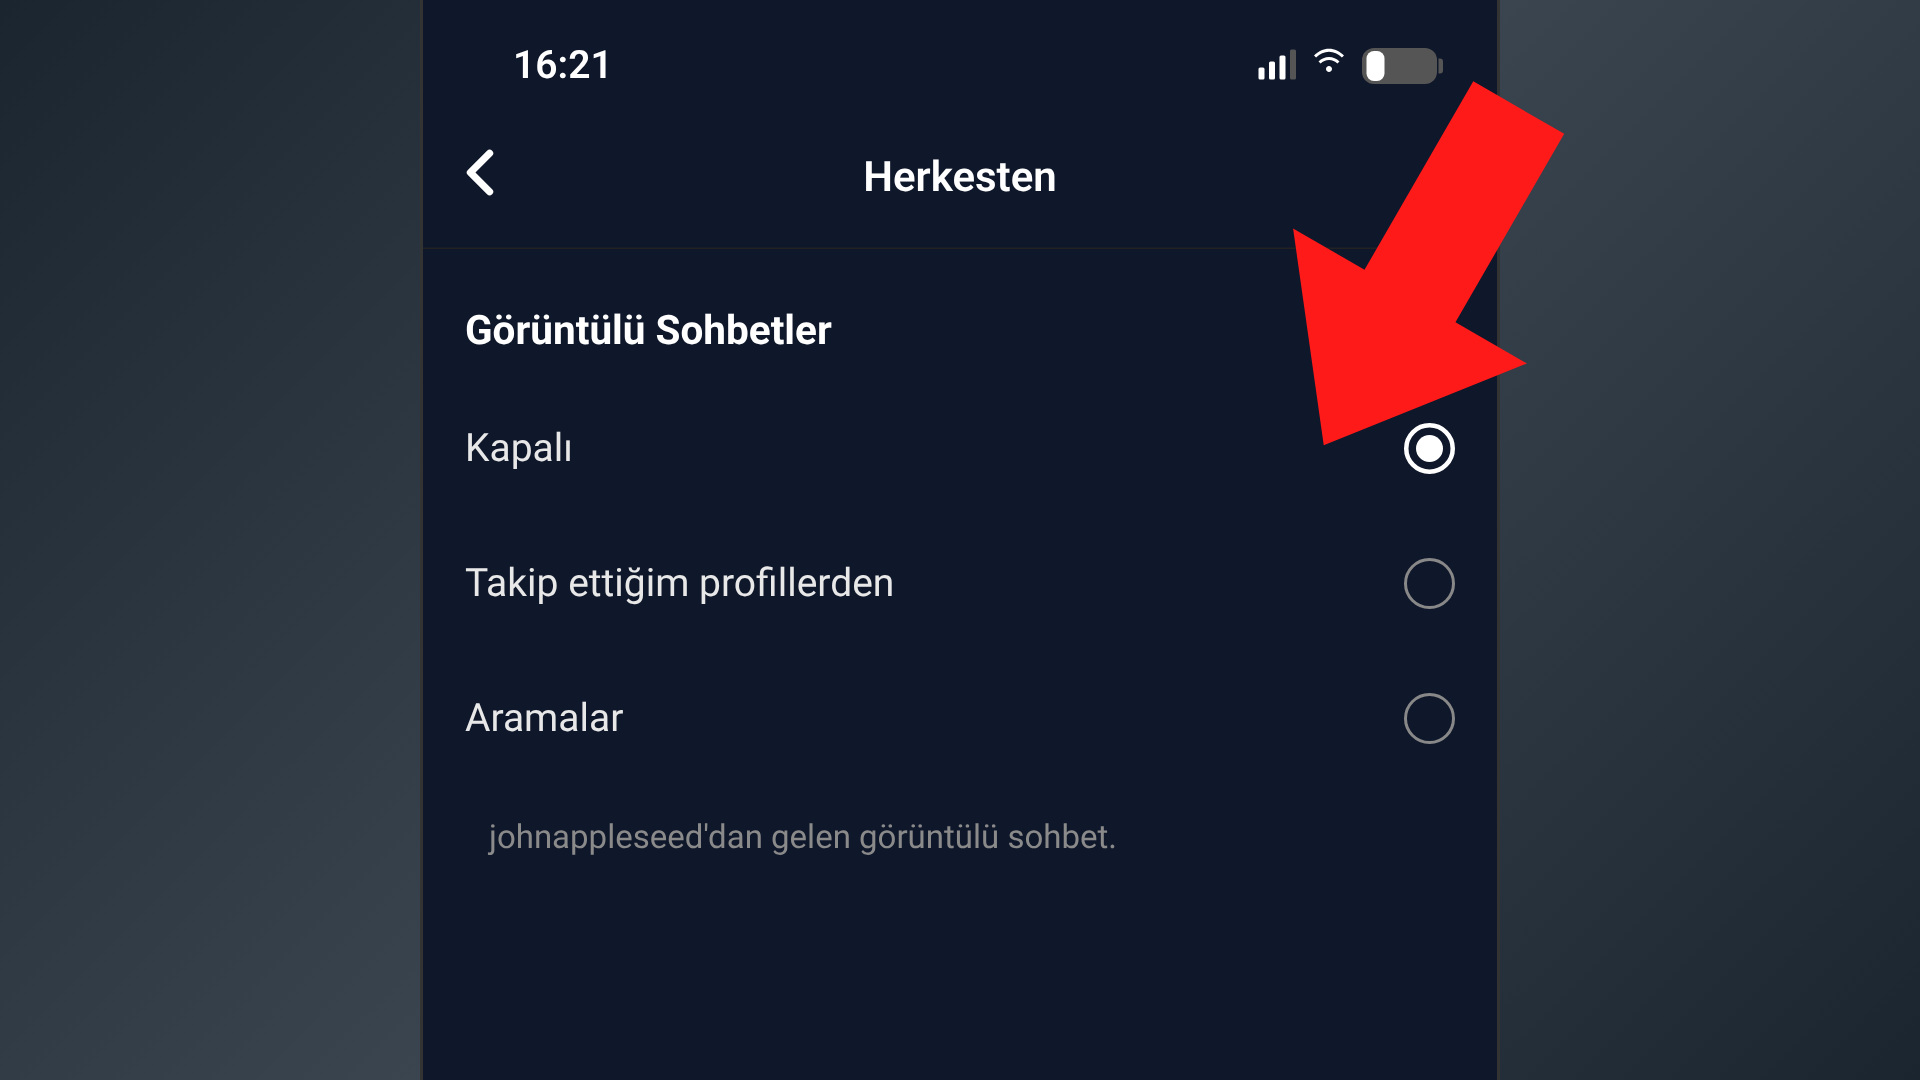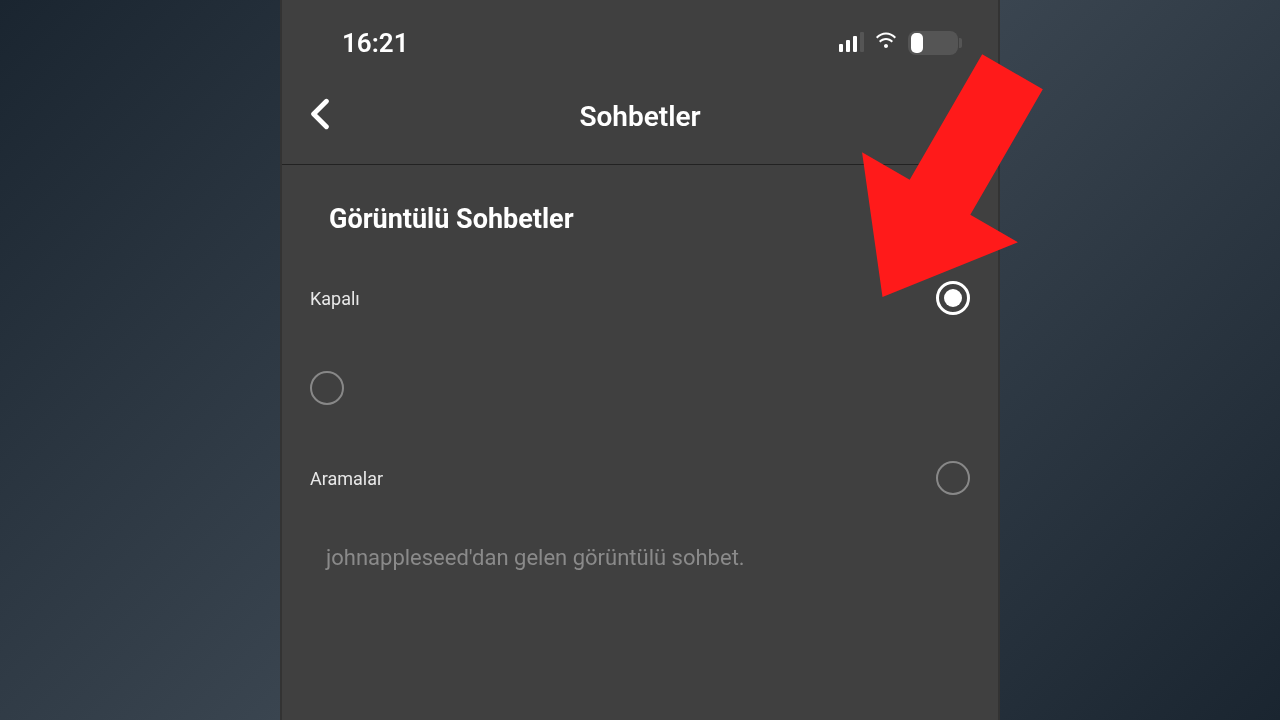--- a/index.html
+++ b/index.html
@@ -10,21 +10,21 @@
       font-family: -apple-system, BlinkMacSystemFont, "Segoe UI", Roboto, sans-serif;
       display: flex;
       justify-content: center;
       align-items: flex-start;
       overflow: hidden;
       position: relative;
     }
     .phone-frame {
       width: 720px;
       height: 720px;
-      background: #404040;
+      background: #0f172a;
       border-left: 2px solid #333;
       border-right: 2px solid #333;
       position: relative;
       margin-top: 0;
     }
     .status-bar {
       display: flex;
       justify-content: space-between;
       align-items: center;
       padding: 28px 40px 10px 60px;
@@ -111,32 +111,31 @@
       font-weight: 600;
       position: absolute;
       left: 50%;
       transform: translateX(-50%);
     }
     .section-title {
       color: #fff;
       font-size: 27px;
       font-weight: 700;
       padding: 38px 28px 18px 28px;
-      margin-left: 19px;
     }
     .option-row {
       display: flex;
       justify-content: space-between;
       align-items: center;
       padding: 28px 28px;
       cursor: pointer;
     }
     .option-label {
       color: #e8e8e8;
-      font-size: 18px;
+      font-size: 26px;
       font-weight: 400;
     }
     .radio {
       width: 34px;
       height: 34px;
       border-radius: 50%;
       border: 2.5px solid #888;
       display: flex;
       align-items: center;
       justify-content: center;
@@ -195,31 +194,32 @@
       </div>
     </div>
   </div>
 
   <div class="nav-header">
     <div class="back-button">
       <svg viewBox="0 0 12 20" fill="none" stroke="#fff" stroke-width="3" stroke-linecap="round" stroke-linejoin="round">
           <polyline points="10,2 2,10 10,18"></polyline>
         </svg>
     </div>
-    <div class="page-title">Sohbetler</div>
+    <div class="page-title">Herkesten</div>
   </div>
 
   <div class="section-title">Görüntülü Sohbetler</div>
 
   <div class="option-row">
     <span class="option-label">Kapalı</span>
     <span class="radio selected"></span>
   </div>
 
   <div class="option-row">
+    <span class="option-label">Takip ettiğim profillerden</span>
     <span class="radio"></span>
   </div>
 
   <div class="option-row">
     <span class="option-label">Aramalar</span>
     <span class="radio"></span>
   </div>
 
   <div class="footer-text">johnappleseed'dan gelen görüntülü sohbet.</div>
 

